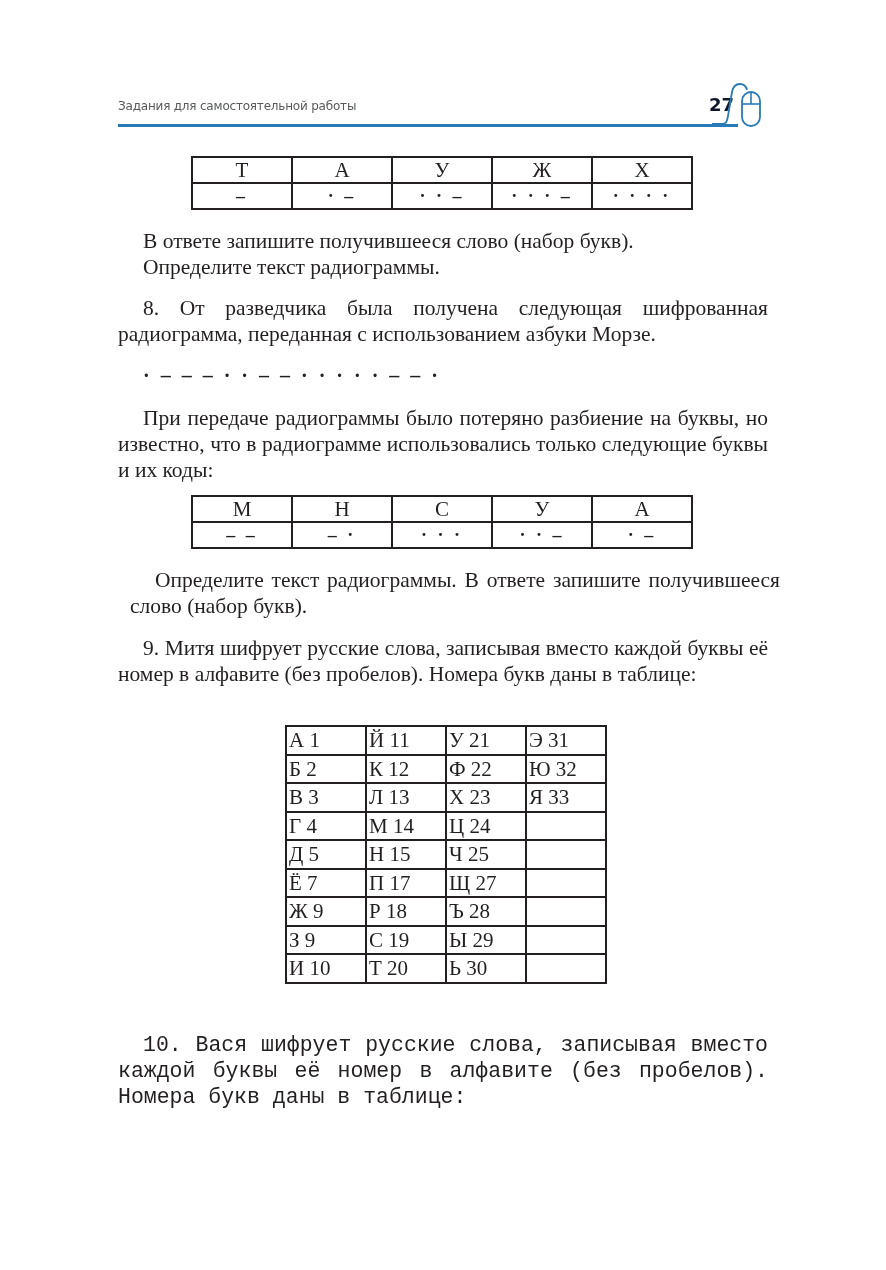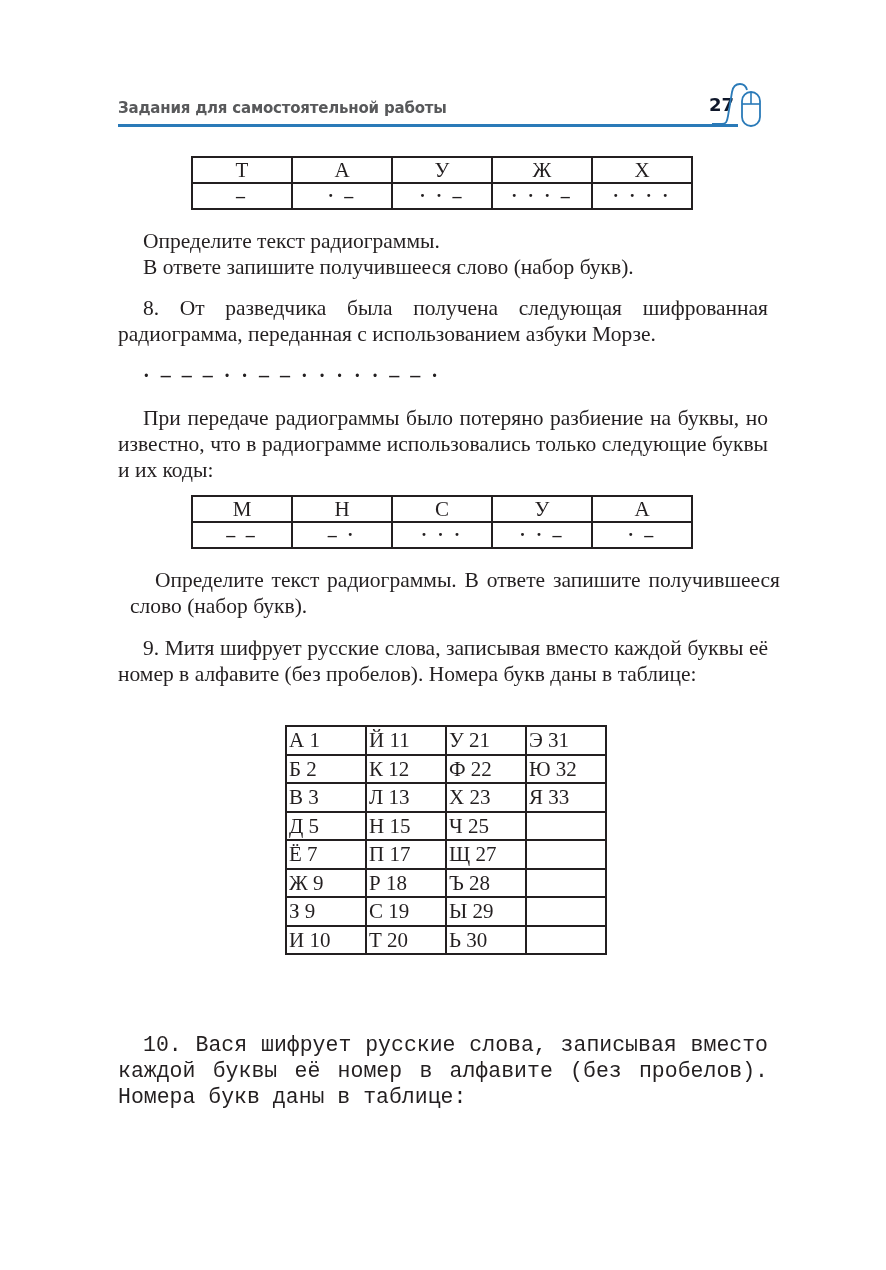--- a/index.html
+++ b/index.html
@@ -1,20 +1,20 @@
 <!DOCTYPE html>
 <html><head>
 <meta charset="utf-8">
 <style>
   html, body { margin: 0; padding: 0; background: #ffffff; }
   body { width: 886px; height: 1270px; position: relative; overflow: hidden;
          font-family: "Liberation Serif", "DejaVu Serif", serif; color: #231f20; }
   .header { position: absolute; left: 118px; top: 86px; width: 652px; height: 46px; }
   .header-title { position: absolute; left: 0; top: 13px; font-family: "DejaVu Sans", "Liberation Sans", sans-serif;
-        font-weight: bold; font-size: 15px; color: #58595b; letter-spacing: -0.2px; }
+        font-weight: normal; font-size: 12px; color: #58595b; letter-spacing: -0.2px; }
   .page-num { position: absolute; right: 36px; top: 8px; font-family: "DejaVu Sans", "Liberation Sans", sans-serif;
         font-weight: bold; font-size: 18px; color: #0f172a; }
   .header-line { position: absolute; left: 0; top: 38px; width: 620px; height: 3px; background: #2a7ab8; }
   .mouse-icon { position: absolute; right: 0; top: -6px; width: 60px; height: 50px; }
   p { margin: 0; text-align: justify; text-align-last: auto; }
   .indent { text-indent: 25px; }
   table.morse { position: absolute; border-collapse: collapse; }
   table.morse td { border: 2px solid #231f20; width: 98px; height: 24px; text-align: center; font-size: 21px;
         line-height: 22px; padding: 0; }
   table.morse td.code { font-size: 18px; letter-spacing: 3px; font-weight: bold; }
@@ -52,22 +52,22 @@
     <td class="code">–</td>
     <td class="code">· –</td>
     <td class="code">· · –</td>
     <td class="code">· · · –</td>
     <td class="code">· · · ·</td>
   </tr>
 </tbody>
   </table>
 
 <div class="abs" style="top:228px;">
+  <p class="indent">В ответе запишите получившееся слово (набор букв).</p>
   <p class="indent">Определите текст радиограммы.</p>
-  <p class="indent">В ответе запишите получившееся слово (набор букв).</p>
 </div>
 
 <div class="abs" style="top:295px;">
   <p class="indent">8. От разведчика была получена следующая шифрованная радиограмма, переданная с использованием азбуки Морзе.</p>
 </div>
 <div class="morse-line">· – – – · · – – · · · · · – – ·</div>
 <div class="abs" style="top:405px;">
   <p class="indent">При передаче радиограммы было потеряно разбиение на буквы, но известно, что в радиограмме использовались только следующие буквы и их коды:</p>
 </div>
 
@@ -112,20 +112,26 @@
         <td>Ф 22</td>
         <td>Ю 32</td>
       </tr>
       <tr>
         <td>В 3</td>
         <td>Л 13</td>
         <td>Х 23</td>
         <td>Я 33</td>
       </tr>
       <tr>
+        <td>Г 4</td>
+        <td>М 14</td>
+        <td>Ц 24</td>
+        <td></td>
+      </tr>
+      <tr>
         <td>Д 5</td>
         <td>Н 15</td>
         <td>Ч 25</td>
         <td></td>
       </tr>
       <tr>
         <td>Ё 7</td>
         <td>П 17</td>
         <td>Щ 27</td>
         <td></td>

